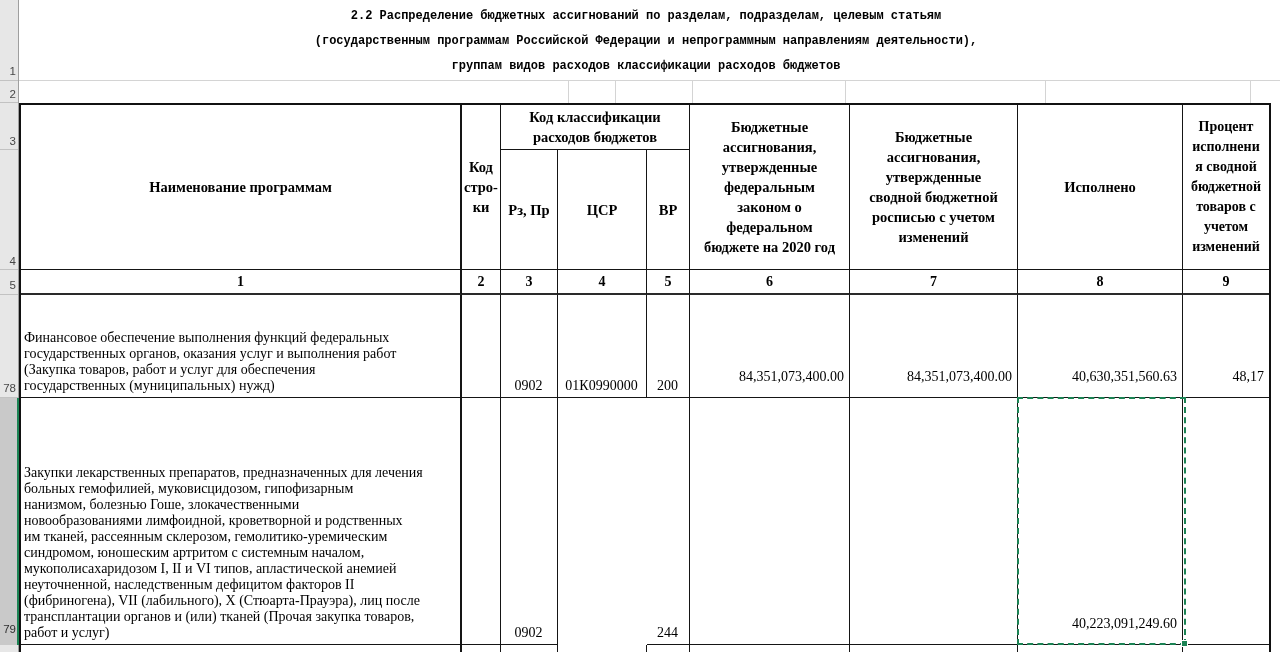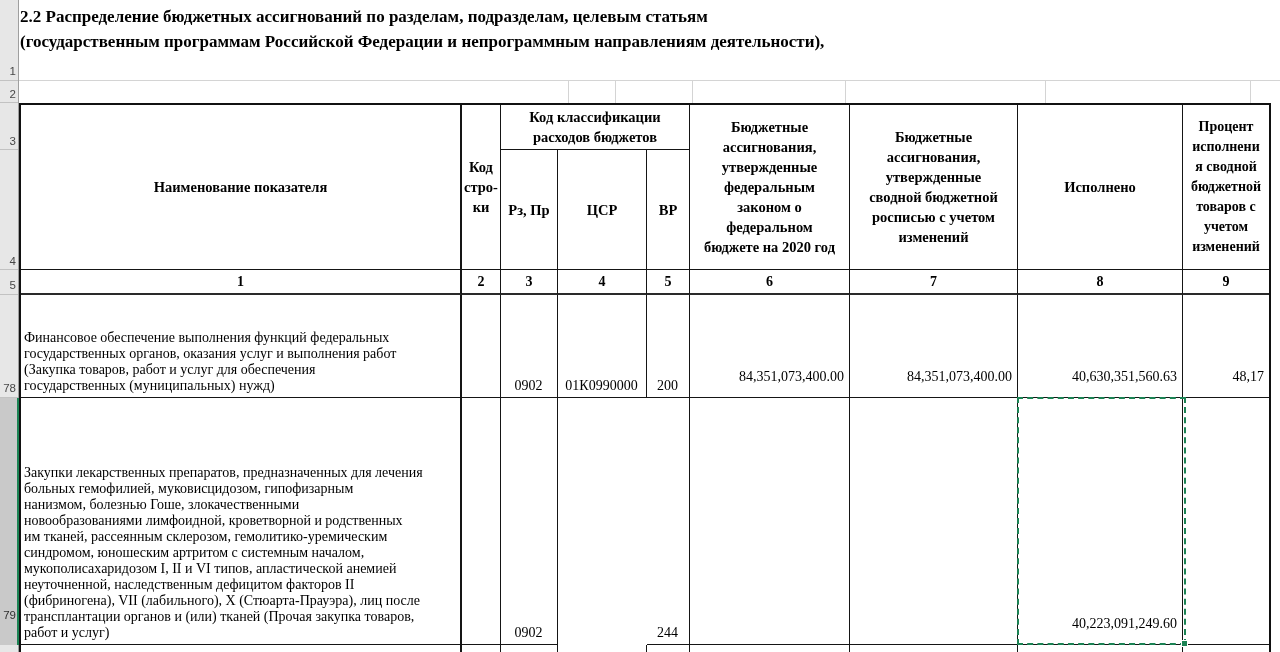--- a/index.html
+++ b/index.html
@@ -11,25 +11,25 @@
   *{margin:0;padding:0;box-sizing:border-box;}
   html,body{width:1280px;height:652px;overflow:hidden;}
   body{background:#fff;font-family:"Liberation Serif",serif;color:#000;position:relative;}
 
   
   .gutter{position:absolute;left:0;top:0;width:19px;height:652px;background:var(--gutter-bg);border-right:1px solid #9f9f9f;}
   .gutter .sel{position:absolute;left:0;top:398px;width:19px;height:247px;background:var(--gutter-sel);border-right:2px solid var(--accent);}
   .gsep{position:absolute;left:0;width:18px;height:1px;background:#c2c2c2;}
   .gnum{position:absolute;left:0;width:16px;height:15px;line-height:15px;text-align:right;
         font-family:"Liberation Sans",sans-serif;font-size:11.5px;color:#474747;}
-  .g1{top:64px}.g2{top:87px}.g3{top:134px}.g4{top:254px}.g5{top:278px}.g78{top:381px}.g79{top:608px;color:#2e2e2e;}
+  .g1{top:64px}.g2{top:87px}.g3{top:134px}.g4{top:254px}.g5{top:278px}.g78{top:381px}.g79{top:622px;color:#2e2e2e;}
 
   
-  .title{position:absolute;left:20px;top:4px;width:1252px;
-         font-weight:bold;font-size:17px;line-height:25px;}
+  .title{position:absolute;left:20px;top:4px;width:1252px;text-align:center;
+         font-weight:bold;font-size:12px;line-height:25px;font-family:Liberation Mono, monospace;}
 
   
   .hline{position:absolute;left:19px;top:80px;width:1261px;height:1px;background:#d4d4d4;}
   .vtick{position:absolute;top:81px;height:22px;width:1px;background:#d4d4d4;}
 
   
   .tbl{position:absolute;left:19px;top:103px;width:1252px;height:549px;
        border:2px solid #111;border-bottom:none;background:#fff;
        display:grid;
        grid-template-columns:441px 39px 57px 89px 43px 160px 168px 165px 86px;
@@ -80,33 +80,34 @@
   <div class="gnum g3">3</div>
   <div class="gnum g4">4</div>
   <div class="gnum g5">5</div>
   <div class="gnum g78">78</div>
   <div class="gnum g79">79</div>
 </div>
 
 <div class="title">
   <div>2.2 Распределение бюджетных ассигнований по разделам, подразделам, целевым статьям</div>
   <div>(государственным программам Российской Федерации и непрограммным направлениям деятельности),</div>
+  <div>группам видов расходов классификации расходов бюджетов</div>
 </div>
 
 <div class="hline"></div>
 <div class="vtick" style="left:568px"></div>
 <div class="vtick" style="left:615px"></div>
 <div class="vtick" style="left:692px"></div>
 <div class="vtick" style="left:845px"></div>
 <div class="vtick" style="left:1045px"></div>
 <div class="vtick" style="left:1250px"></div>
 
 <div class="tbl">
 
-  <div class="cell hd h-name">Наименование показателя</div>
+  <div class="cell hd h-name">Наименование программам</div>
   <div class="cell hd h-line">Код
 стро-
 ки</div>
   <div class="cell hd h-group">Код классификации
 расходов бюджетов</div>
   <div class="cell hd h-rz">Рз, Пр</div>
   <div class="cell hd h-csr">ЦСР</div>
   <div class="cell hd h-vr">ВР</div>
   <div class="cell hd h-c6">Бюджетные
 ассигнования,

